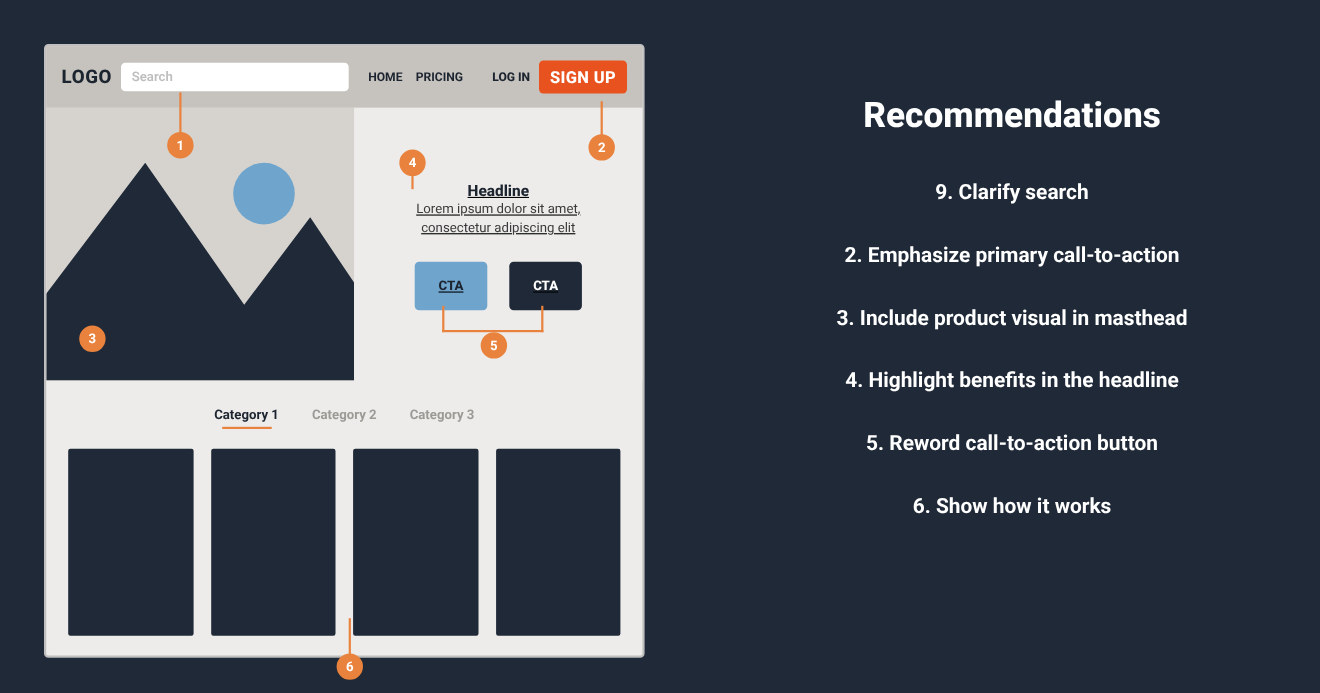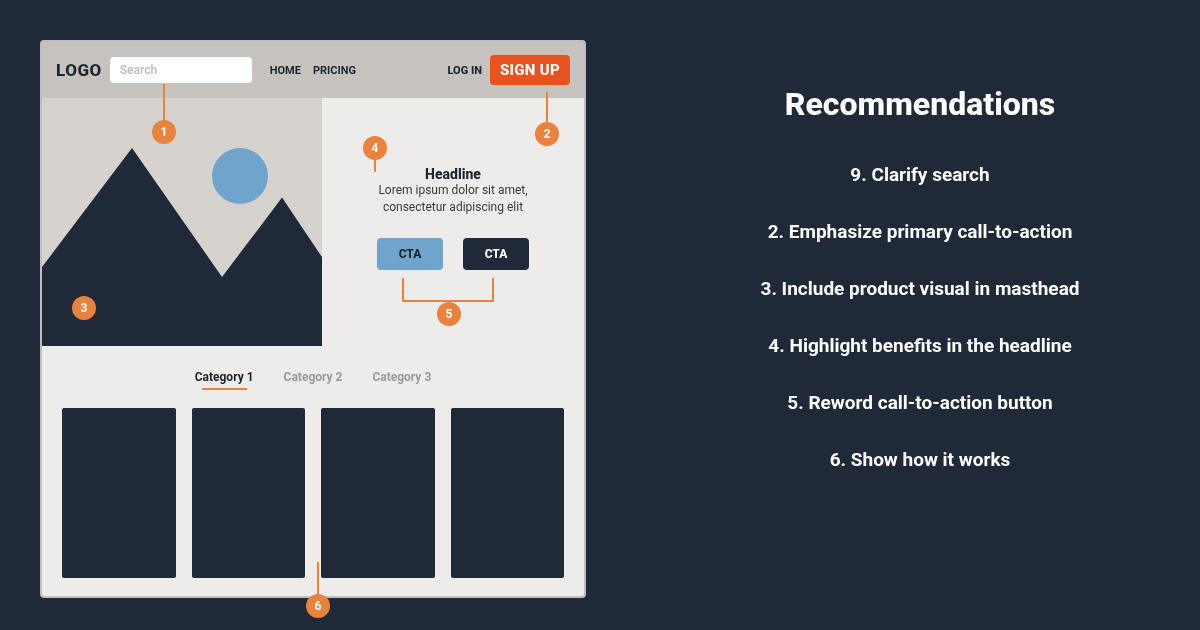--- a/index.html
+++ b/index.html
@@ -37,21 +37,21 @@
     gap: 8px;
     position: relative;
   }
   .logo {
     font-weight: 800;
     font-size: 17px;
     letter-spacing: 0.5px;
     color: #1C2430;
   }
   .search {
-    width: 142px;
+    width: 207px;
     height: 26px;
     border-radius: 4px;
     border: none;
     background: #fff;
     color: #BEBEBE;
     font-size: 12px;
     padding: 12px 10px;
     display: flex;
     align-items: center;
     font-weight: 600;
@@ -76,20 +76,21 @@
     font-size: 15px;
     font-weight: 800;
     padding: 6px 10px;
     border-radius: 4px;
     letter-spacing: 0.3px;
   }
   
   .hero {
     display: flex;
     height: 248px;
+    text-decoration: underline;
   }
   .hero-img {
     width: 280px;
     background: #D6D3CE;
     position: relative;
     overflow: hidden;
   }
   .mountain {
     position: absolute;
     bottom: 0; left: 0;
@@ -126,21 +127,21 @@
     line-height: 1.4;
     max-width: 210px;
   }
   .cta-row {
     display: flex;
     gap: 20px;
     margin-top: 22px;
   }
   .cta {
     width: 66px;
-    height: 32px;
+    height: 44px;
     border-radius: 4px;
     font-size: 12px;
     font-weight: 800;
     display: flex;
     align-items: center;
     justify-content: center;
   }
   .cta-blue { background: #6FA5CD; color: #1C2430; }
   .cta-dark { background: #1F2937; color: #fff; }
   

